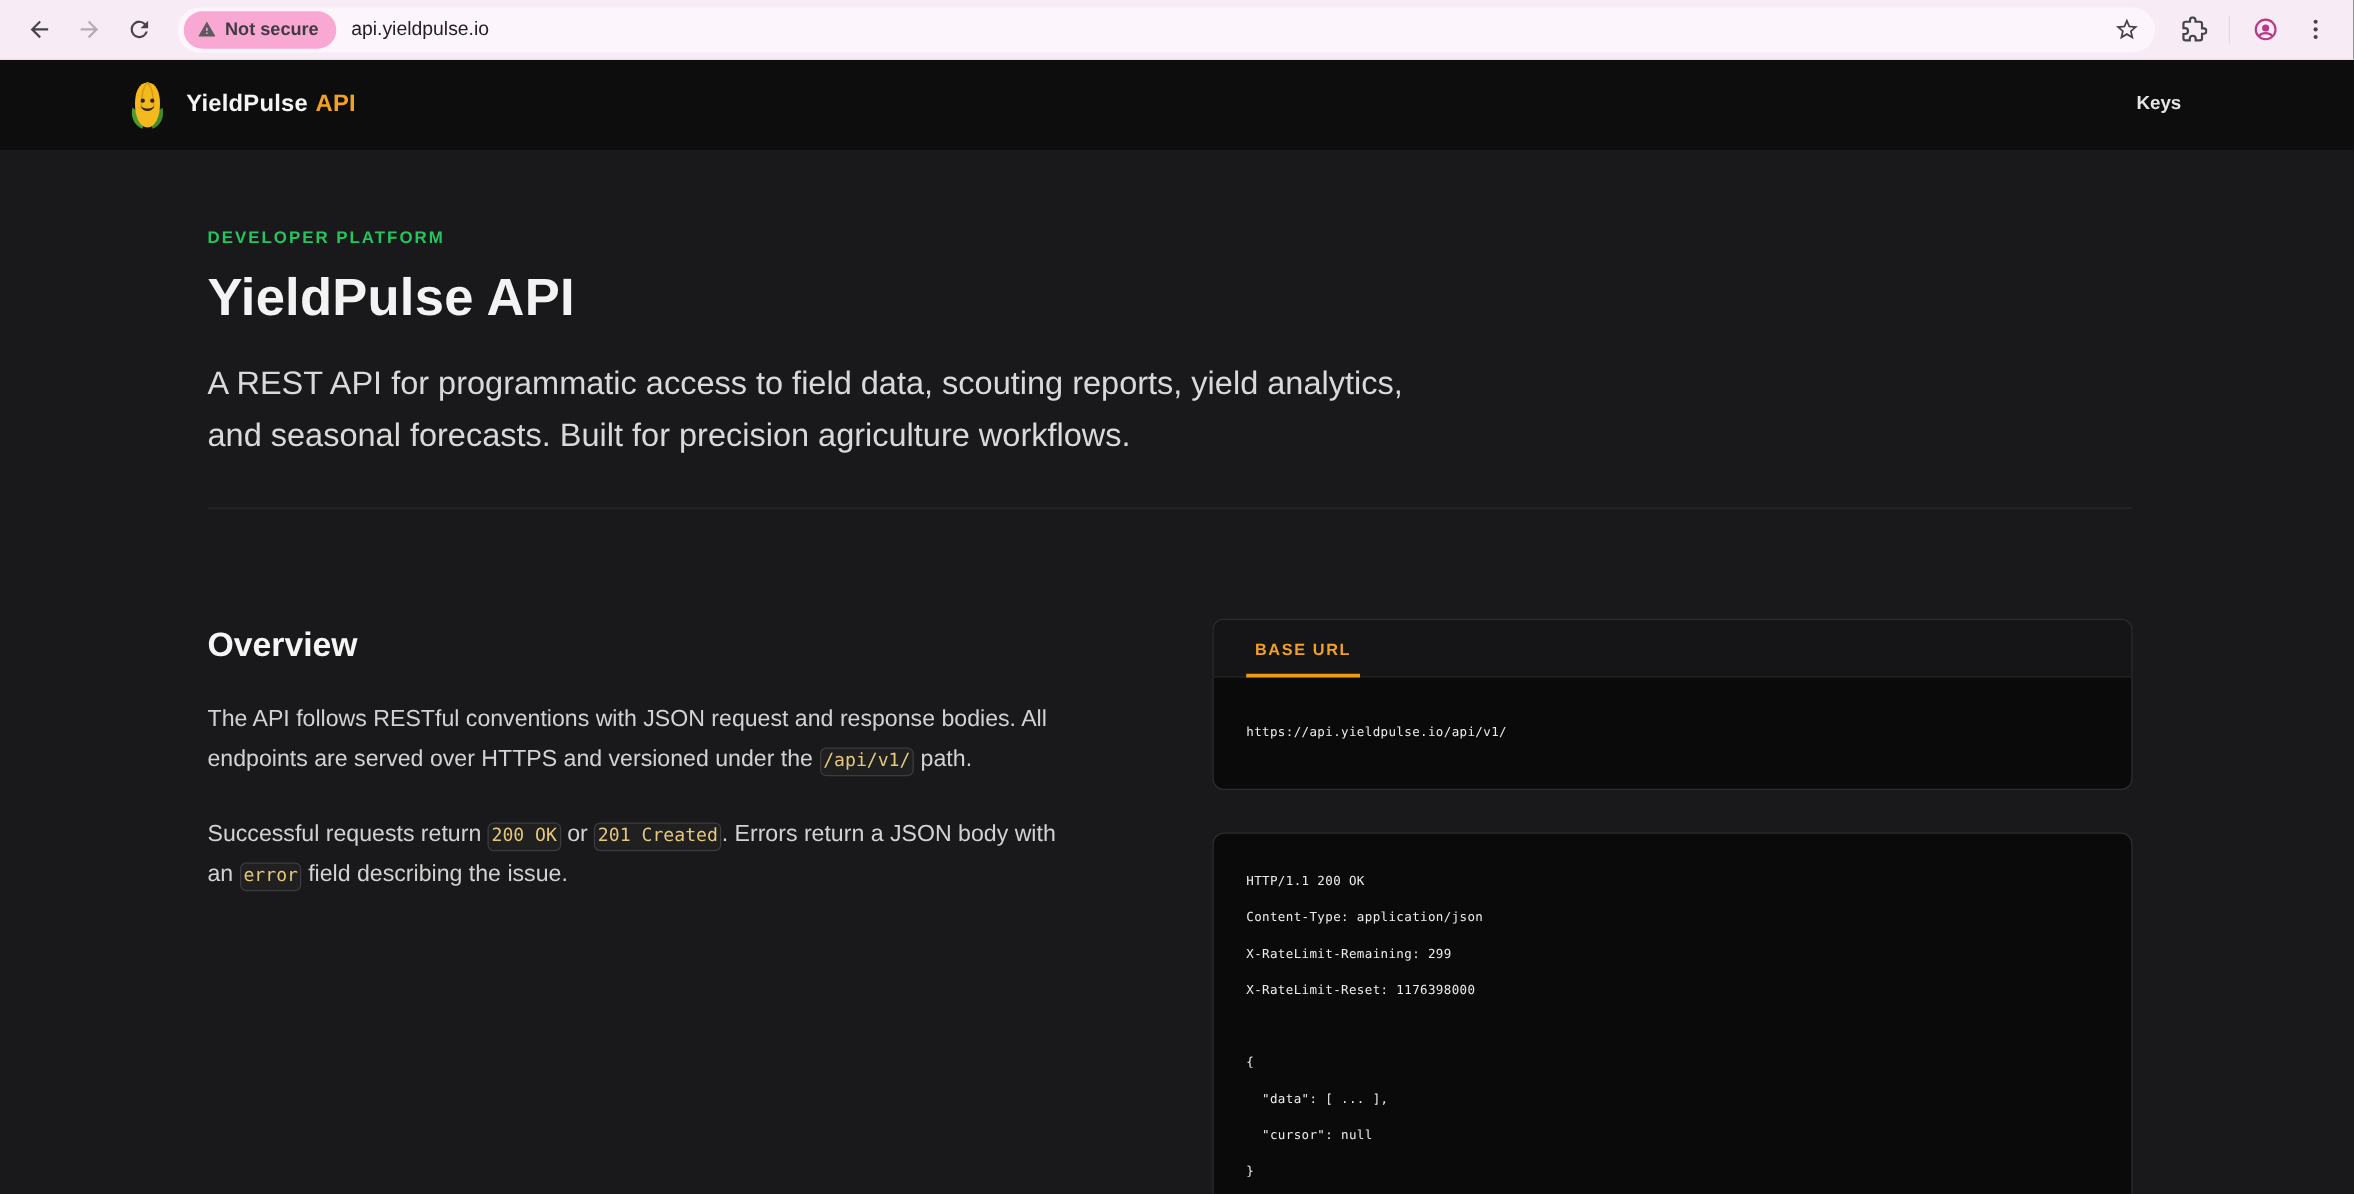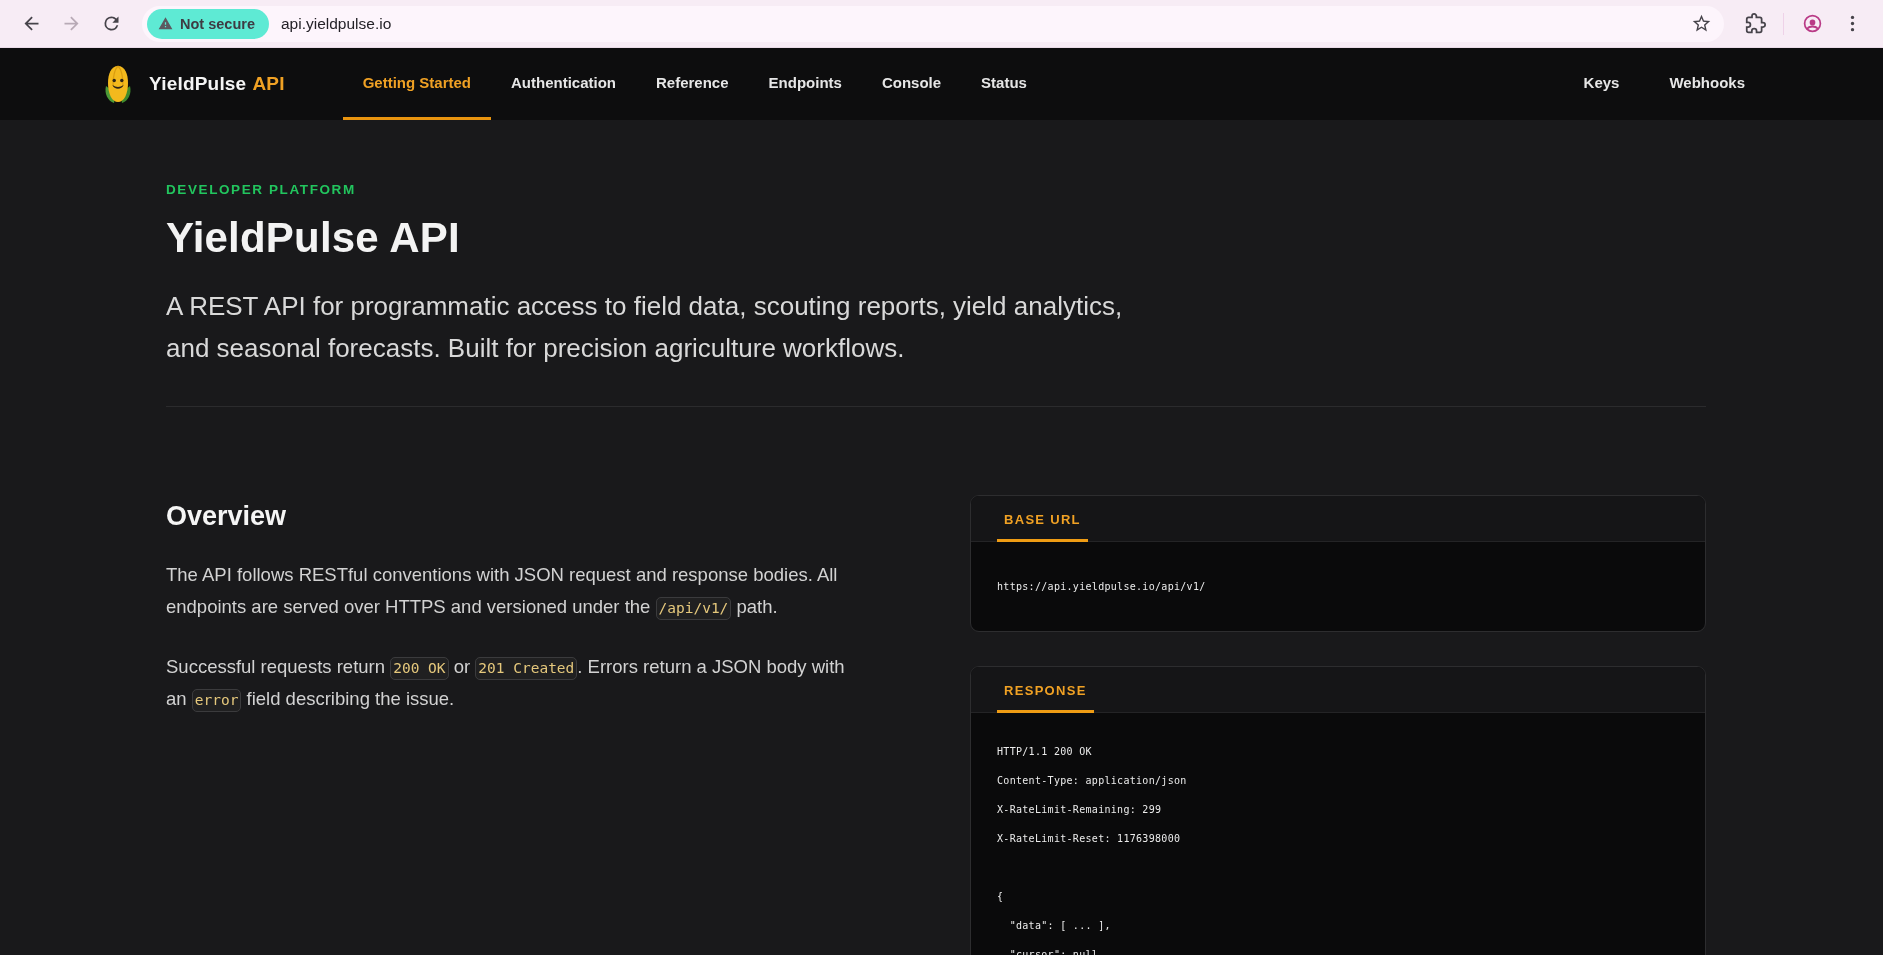--- a/index.html
+++ b/index.html
@@ -16,21 +16,21 @@
     justify-content:center; flex:0 0 auto; cursor:pointer;
   }
   .chrome-icon-btn svg { width:21px; height:21px; }
   .ic-dark { fill:#46434a; }
   .ic-muted { fill:#b8aab6; }
   .omnibox {
     flex:1 1 auto; height:36px; background:#fdf5fc; border-radius:18px;
     display:flex; align-items:center; margin:0 8px; padding:0 6px 0 5px;
   }
   .secure-chip {
-    display:flex; align-items:center; gap:7px; background:#5eead4;
+    display:flex; align-items:center; gap:7px; background:#f9a8d4;
     border-radius:15px; height:30px; padding:0 14px 0 11px; flex:0 0 auto;
   }
   .secure-chip svg { width:15px; height:15px; fill:#5c5960; }
   .secure-label { font-size:14.5px; color:#3e3b42; font-weight:600; }
   .omni-url { font-size:15.5px; color:#242228; margin-left:12px; flex:1 1 auto; }
   .omni-star { margin-left:auto; }
   .chrome-divider { width:1px; height:22px; background:#eed2e8; margin:0 5px; flex:0 0 auto; }
   .ic-profile { fill:#b93a86; }
 
   
@@ -140,31 +140,22 @@
       <path d="M6 22 C4 30 8 37 14 39 L16 30 Z" fill="#4c9a36"></path>
       <path d="M30 22 C32 30 28 37 22 39 L20 30 Z" fill="#3f8a2c"></path>
       <path d="M18 2 C11 2 8 10 8 19 C8 30 12 38 18 38 C24 38 28 30 28 19 C28 10 25 2 18 2 Z" fill="#f3b91d"></path>
       <path d="M18 2 C14 6 13 14 13 22 M18 2 C22 6 23 14 23 22" stroke="#d99c10" stroke-width="1.2" fill="none"></path>
       <circle cx="14.2" cy="16.5" r="1.7" fill="#2d2417"></circle>
       <circle cx="21.8" cy="16.5" r="1.7" fill="#2d2417"></circle>
       <path d="M12.5 21 C14 26 22 26 23.5 21 C20 23.5 16 23.5 12.5 21 Z" fill="#2d2417"></path>
     </svg>
     <span class="brand-text"><span>YieldPulse</span><span class="suffix">API</span></span>
   </div>
-  <div class="nav-tabs">
-    <div class="nav-tab active">Getting Started</div>
-    <div class="nav-tab">Authentication</div>
-    <div class="nav-tab">Reference</div>
-    <div class="nav-tab">Endpoints</div>
-    <div class="nav-tab">Console</div>
-    <div class="nav-tab">Status</div>
-  </div>
   <div class="nav-right">
     <div class="nav-tab">Keys</div>
-    <div class="nav-tab">Webhooks</div>
   </div>
 </div>
 
 <div class="main">
   <div class="container">
     <div class="eyebrow">DEVELOPER PLATFORM</div>
     <h1 class="page-title">YieldPulse API</h1>
     <p class="page-desc">A REST API for programmatic access to field data, scouting reports, yield analytics, and seasonal forecasts. Built for precision agriculture workflows.</p>
     <div class="rule"></div>
 
@@ -180,23 +171,20 @@
         <div class="panel">
           <div class="panel-header">
             <span class="panel-tab">BASE URL</span>
           </div>
           <div class="panel-body single">
             <div class="code-line">https://api.yieldpulse.io/api/v1/</div>
           </div>
         </div>
 
         <div class="panel">
-          <div class="panel-header">
-            <span class="panel-tab">RESPONSE</span>
-          </div>
           <div class="panel-body">
             <div class="code-line">HTTP/1.1 200 OK</div>
             <div class="code-line">Content-Type: application/json</div>
             <div class="code-line">X-RateLimit-Remaining: 299</div>
             <div class="code-line">X-RateLimit-Reset: 1176398000</div>
             <div class="code-line"></div>
             <div class="code-line">{</div>
             <div class="code-line">  "data": [ ... ],</div>
             <div class="code-line">  "cursor": null</div>
             <div class="code-line">}</div>

